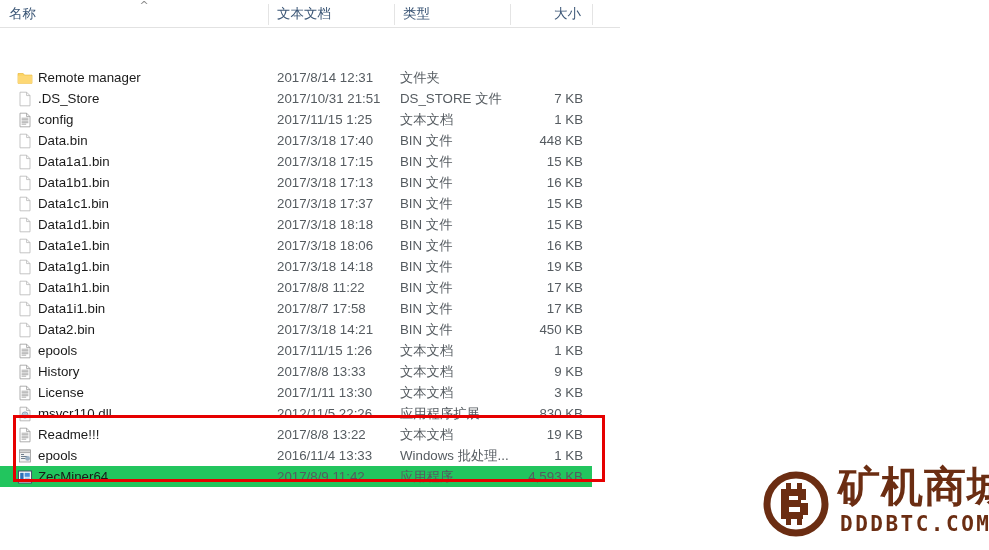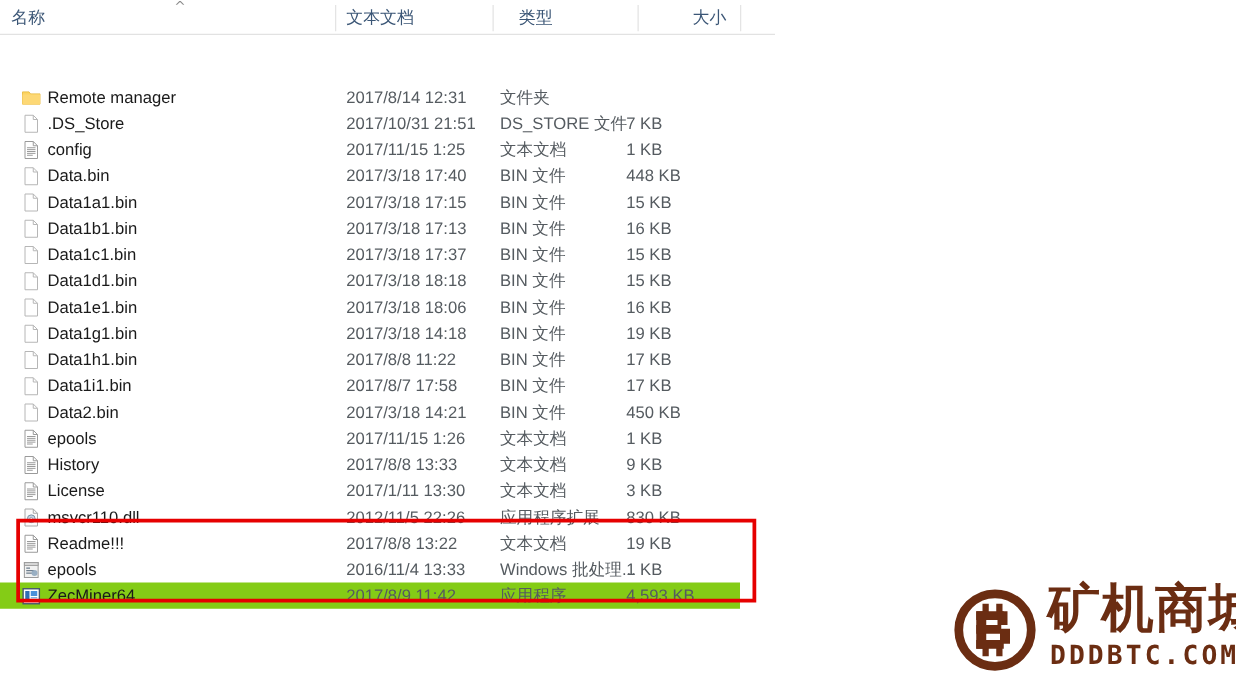--- a/index.html
+++ b/index.html
@@ -70,21 +70,21 @@
     top: 33px;
     width: 620px;
     margin-top: 34px;
   }
   .row {
     position: relative;
     height: 21px;
     width: 592px;
   }
   .row.selected {
-    background: #84cc16;
+    background: #22c55e;
   }
   .cell {
     position: absolute;
     top: 0;
     height: 21px;
     line-height: 21px;
     font-size: 13.3px;
     white-space: nowrap;
     overflow: hidden;
   }
@@ -97,25 +97,24 @@
     left: 277px;
     width: 118px;
     color: #555b60;
   }
   .c-type {
     left: 400px;
     width: 108px;
     color: #555b60;
   }
   .c-size {
-    left: 485px;
+    left: 498px;
     width: 85px;
     color: #555b60;
-    text-align: left;
-    padding-left: 16px;
+    text-align: right;
   }
 
   
   .icon {
     position: absolute;
     left: 17px;
     top: 3px;
     width: 16px;
     height: 16px;
   }
@@ -177,21 +176,21 @@
 <body>
 
 <div id="explorer">
 
   <div id="col-header">
     <div id="sort-chevron">^</div>
     <div class="col-head" style="left:0px;width:268px;">名称</div>
     <div class="col-sep" style="left:268px;"></div>
     <div class="col-head" style="left:268px;width:126px;">文本文档</div>
     <div class="col-sep" style="left:394px;"></div>
-    <div class="col-head" style="left:406px;width:116px;">类型</div>
+    <div class="col-head" style="left:394px;width:116px;">类型</div>
     <div class="col-sep" style="left:510px;"></div>
     <div class="col-head" style="left:510px;width:82px;padding-left:44px;">大小</div>
     <div class="col-sep" style="left:592px;"></div>
   </div>
 
   <div id="rows">
       <div class="row">
         <span class="icon">
           <svg viewBox="0 0 16 16" width="16" height="16" xmlns="http://www.w3.org/2000/svg">
             <path d="M1 3.5h5.2l1.3 1.6H15v8.2H1z" fill="#fcd462" stroke="#e8b93f" stroke-width="0.7"></path>

